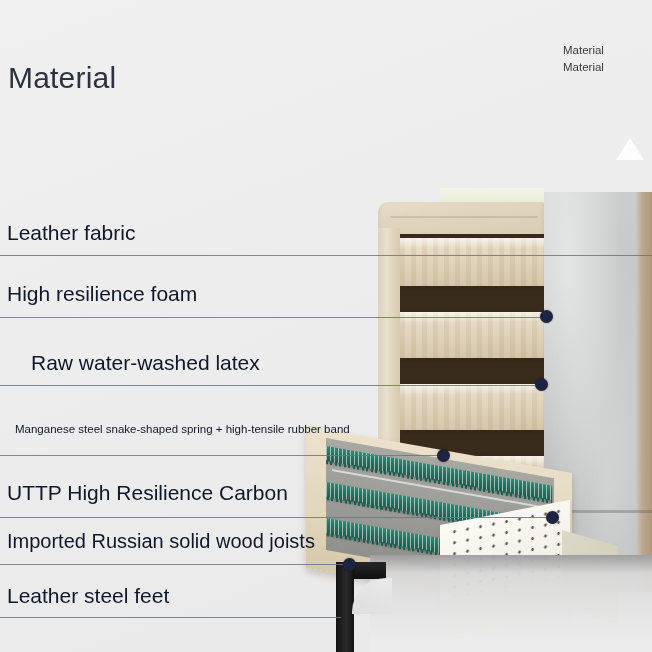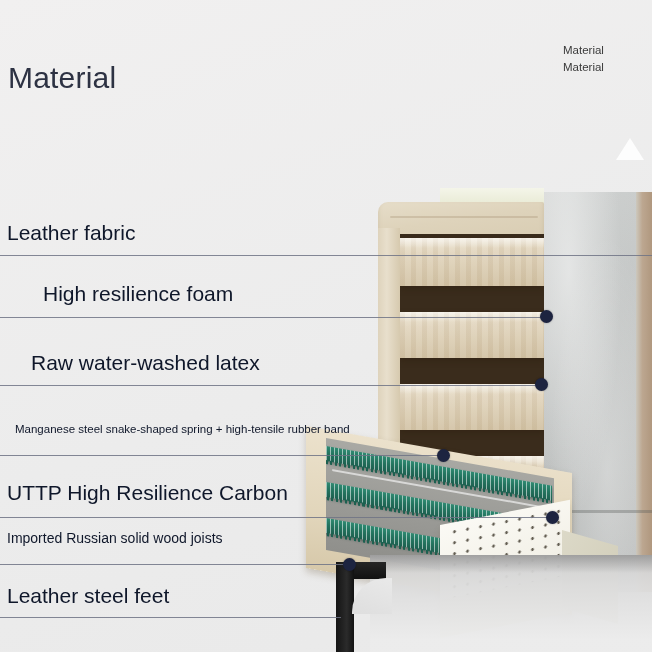--- a/index.html
+++ b/index.html
@@ -119,21 +119,21 @@
   .floor{position:absolute;left:70px;top:425px;width:290px;height:100px;
     background:linear-gradient(180deg,#cfcfcf 0%,#dcdcdc 30%,#ececec 85%);
     opacity:.95;}
   .floor2{position:absolute;left:70px;top:425px;width:290px;height:18px;
     background:linear-gradient(180deg,rgba(120,120,120,.55),rgba(190,190,190,0));}
 
   
   .rule{position:absolute;left:0;height:1px;background:#6e7385;opacity:.85;}
   .lab{position:absolute;color:#0f172a;white-space:nowrap;}
   .lab-lg{font-size:21px;}
-  .lab-md{font-size:14px;}
+  .lab-md{font-size:20px;}
   .lab-sm{font-size:11.5px;}
   .dot{position:absolute;width:13px;height:13px;border-radius:50%;
     background:#1d2440;box-shadow:0 0 2px rgba(0,0,0,.35);}
 </style>
 </head>
 <body>
 
 <div id="stage">
   <div class="bg-wash"></div>
 
@@ -206,21 +206,21 @@
   </div>
 
   <div class="corner-note">
     <span>Material</span>
     <span>Material</span>
   </div>
 
   <div id="callout-layer">
       <div class="lab lab-lg" style="left: 7px; top: 221px;">Leather fabric</div>
       <div class="rule" style="top: 255px; width: 652px;"></div>
-      <div class="lab lab-lg" style="left: 7px; top: 282px; margin-left: 36px;">High resilience foam</div>
+      <div class="lab lab-lg" style="left: 7px; top: 282px;">High resilience foam</div>
       <div class="rule" style="top: 317px; width: 549px;"></div>
       <div class="dot" style="left: 540px; top: 310px; background: rgb(29, 36, 64);"></div>
       <div class="lab lab-lg" style="left: 7px; top: 351px; margin-left: 24px;">Raw water-washed latex</div>
       <div class="rule" style="top: 385px; width: 543px;"></div>
       <div class="dot" style="left: 535px; top: 378px; background: rgb(29, 36, 64);"></div>
       <div class="lab lab-sm" style="left: 7px; top: 423px; margin-left: 8px;">Manganese steel snake-shaped spring + high-tensile rubber band</div>
       <div class="rule" style="top: 455px; width: 443px;"></div>
       <div class="dot" style="left: 437px; top: 449px; background: rgb(29, 36, 64);"></div>
       <div class="lab lab-lg" style="left: 7px; top: 481px;">UTTP High Resilience Carbon</div>
       <div class="rule" style="top: 517px; width: 553px;"></div>

